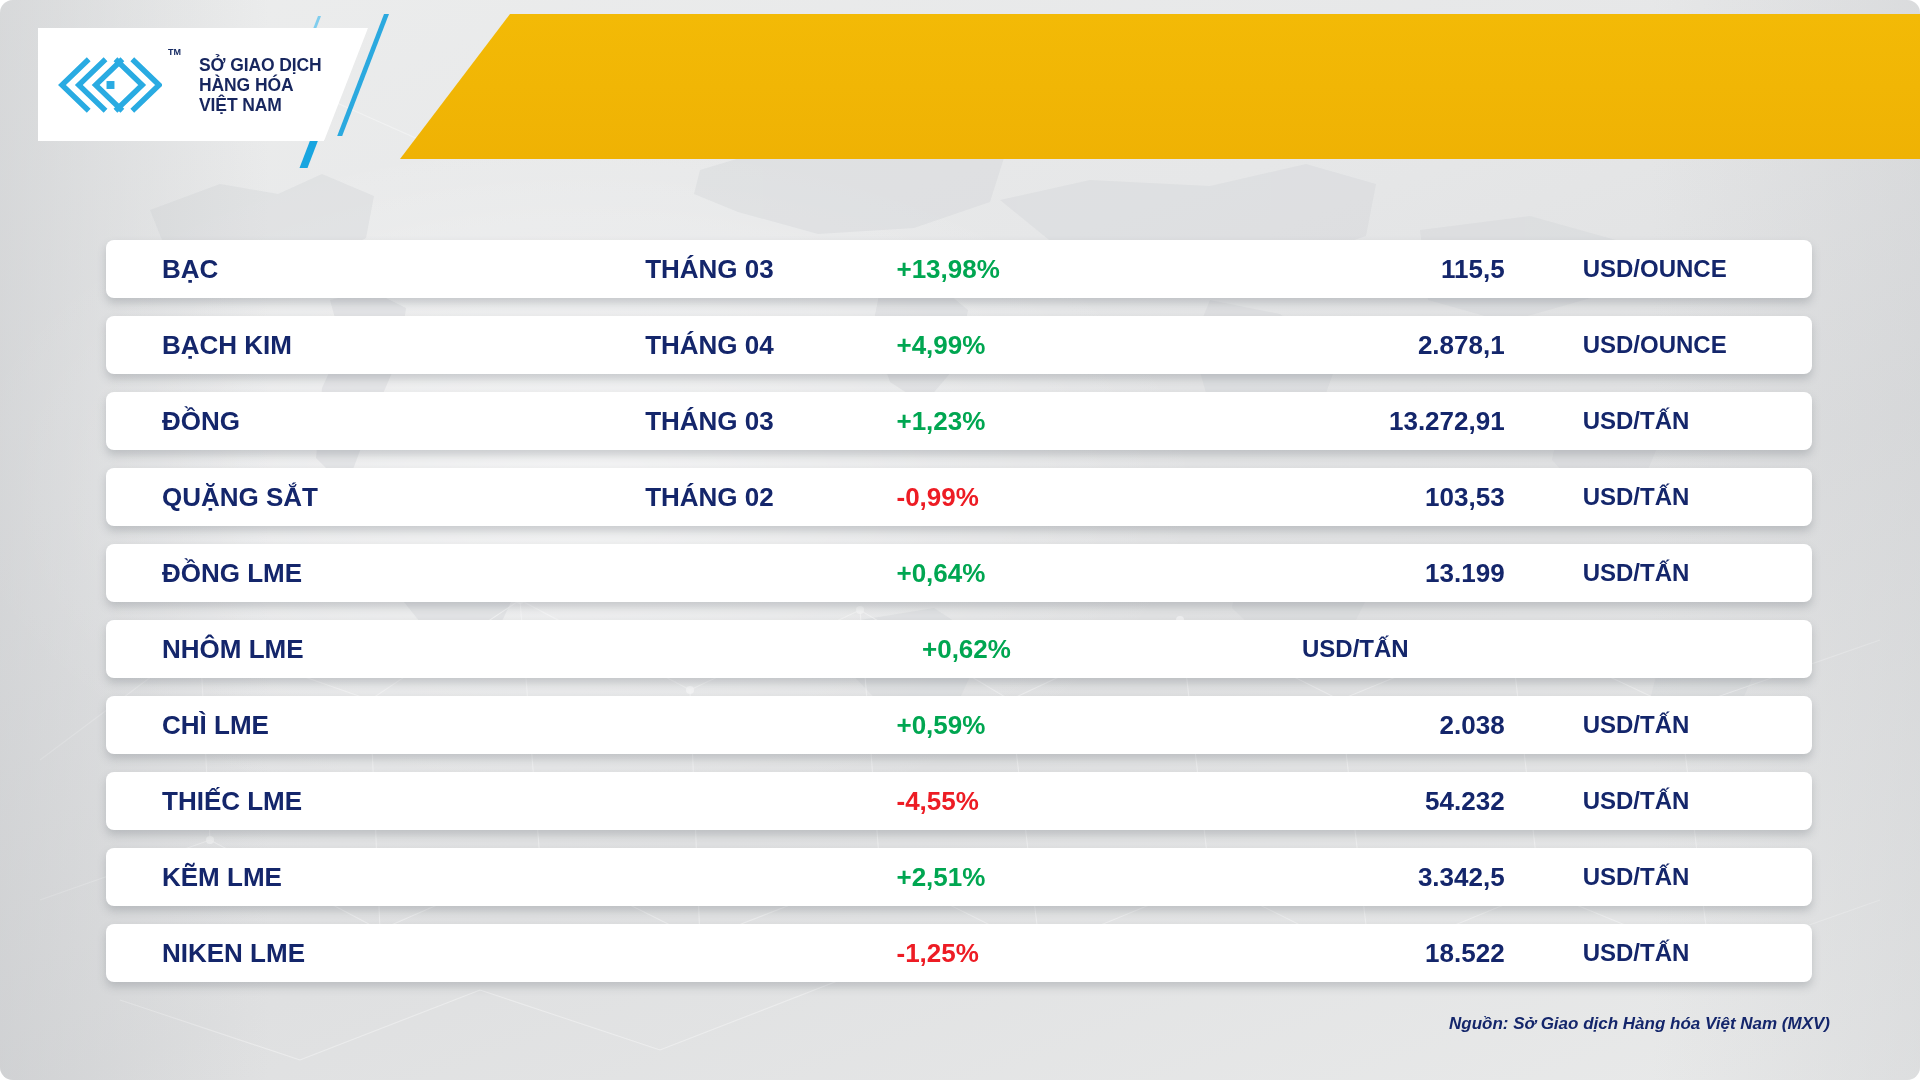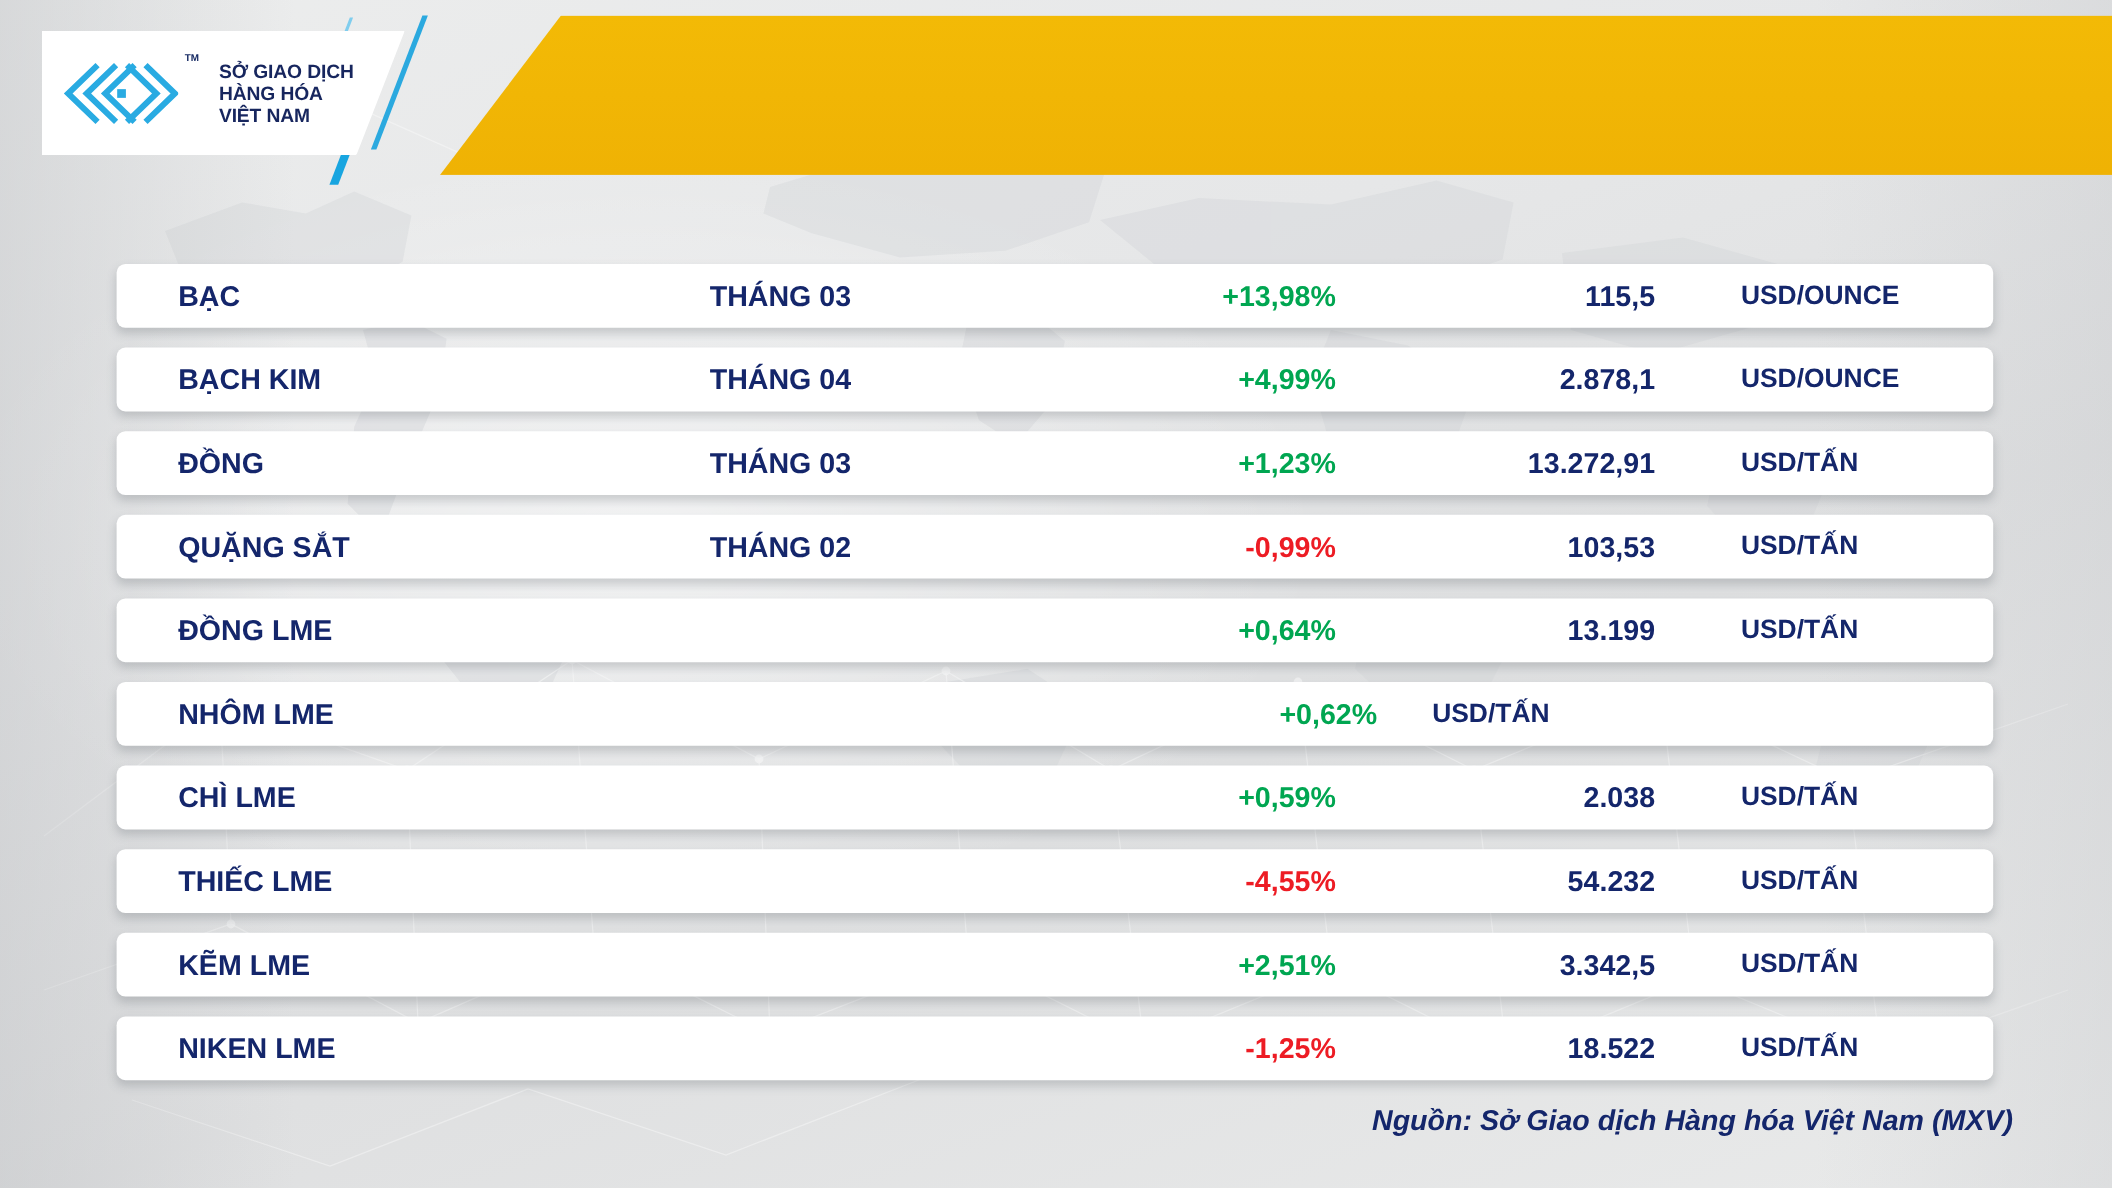--- a/index.html
+++ b/index.html
@@ -12,20 +12,21 @@
   }
 
   #page {
     position: relative;
     width: 1920px;
     height: 1080px;
     background:
       radial-gradient(ellipse 900px 500px at 30% 45%, rgba(255,255,255,0.55), rgba(255,255,255,0) 70%),
       linear-gradient(160deg, #eceded 0%, #e6e7e8 35%, #dfe0e1 62%, #e9eaea 100%);
     overflow: hidden;
+    border-radius: 13px;
   }
 
   
   .bg-texture {
     position: absolute;
     inset: 0;
     opacity: 0.55;
     pointer-events: none;
   }
   .bg-vignette {
@@ -170,21 +171,21 @@
   .c-month {
     width: 330px;
     text-align: center;
     font-size: 26px;
     font-weight: 700;
     color: #14266b;
     white-space: nowrap;
   }
   .c-change {
     width: 330px;
-    text-align: right;
+    text-align: left;
     font-size: 26px;
     font-weight: 800;
     white-space: nowrap;
   }
   .c-change.up   { color: #00a651; }
   .c-change.down { color: #ed1c24; }
   .c-price {
     width: 300px;
     text-align: right;
     padding-right: 28px;
@@ -201,21 +202,21 @@
     font-weight: 700;
     color: #14266b;
     white-space: nowrap;
   }
 
   
   .footer {
     position: absolute;
     right: 90px;
     bottom: 46px;
-    font-size: 26px;
+    font-size: 17px;
     font-weight: 700;
     font-style: italic;
     color: #14266b;
     white-space: nowrap;
   }
 </style>
 </head>
 <body>
 
 <div id="page">

